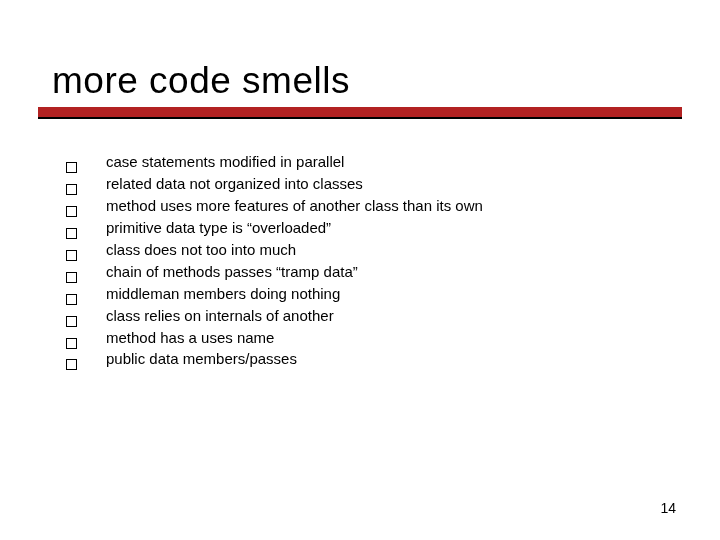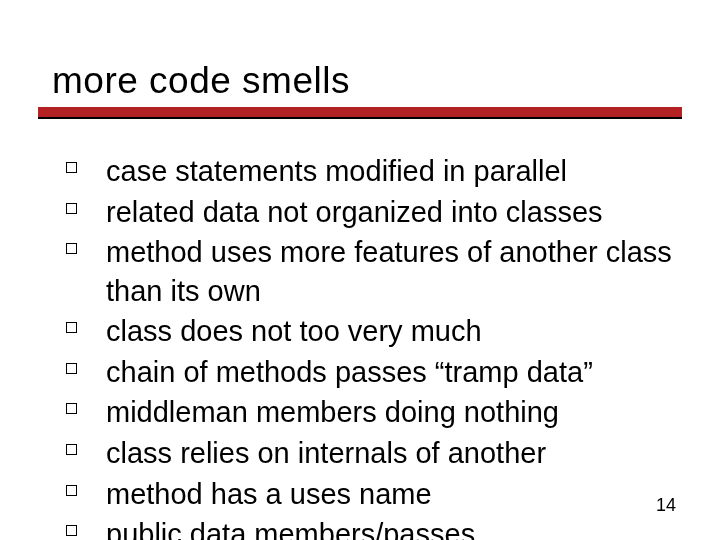--- a/index.html
+++ b/index.html
@@ -6,24 +6,24 @@
     font-family:Verdana,Geneva,sans-serif;color:#000;overflow:hidden}
   .slide{position:relative;width:720px;height:540px;box-sizing:border-box}
   .title-block{position:absolute;left:38px;top:62px;right:38px}
   .title{font-size:37px;letter-spacing:.5px;font-weight:400;margin:0 0 6px 14px;
     line-height:1.05}
   .rule{height:10px;background:#b22222;width:100%;margin-top:2px;
     box-shadow:0 2px 0 #000}
   .body{position:absolute;left:66px;top:152px;right:40px}
   .bullets{list-style:none;margin:0;padding:0}
   .bullets li{position:relative;padding:0 0 0 40px;margin:0 0 2px 0;
-    font-size:29px;line-height:1.33}
+    font-size:15px;line-height:1.33}
   .bullets li .sq{position:absolute;left:0;top:10px;width:11px;height:11px;
     border:1.6px solid #000;box-sizing:border-box;background:transparent}
-  .pagenum{position:absolute;right:44px;bottom:24px;font-size:18px}
+  .pagenum{position:absolute;right:44px;bottom:24px;font-size:14px}
 </style>
 </head>
 <body>
 
 <div class="slide">
 
   <div class="title-block">
     <h1 class="title">more code smells</h1>
     <div class="rule"></div>
   </div>
@@ -37,21 +37,25 @@
       <li>
         <span class="sq"></span>
         <span>related data not organized into classes</span>
       </li>
       <li>
         <span class="sq"></span>
         <span>method uses more features of another class than its own</span>
       </li>
       <li>
         <span class="sq"></span>
-        <span>class does not too very much</span>
+        <span>primitive data type is “overloaded”</span>
+      </li>
+      <li>
+        <span class="sq"></span>
+        <span>class does not too into much</span>
       </li>
       <li>
         <span class="sq"></span>
         <span>chain of methods passes “tramp data”</span>
       </li>
       <li>
         <span class="sq"></span>
         <span>middleman members doing nothing</span>
       </li>
       <li>

